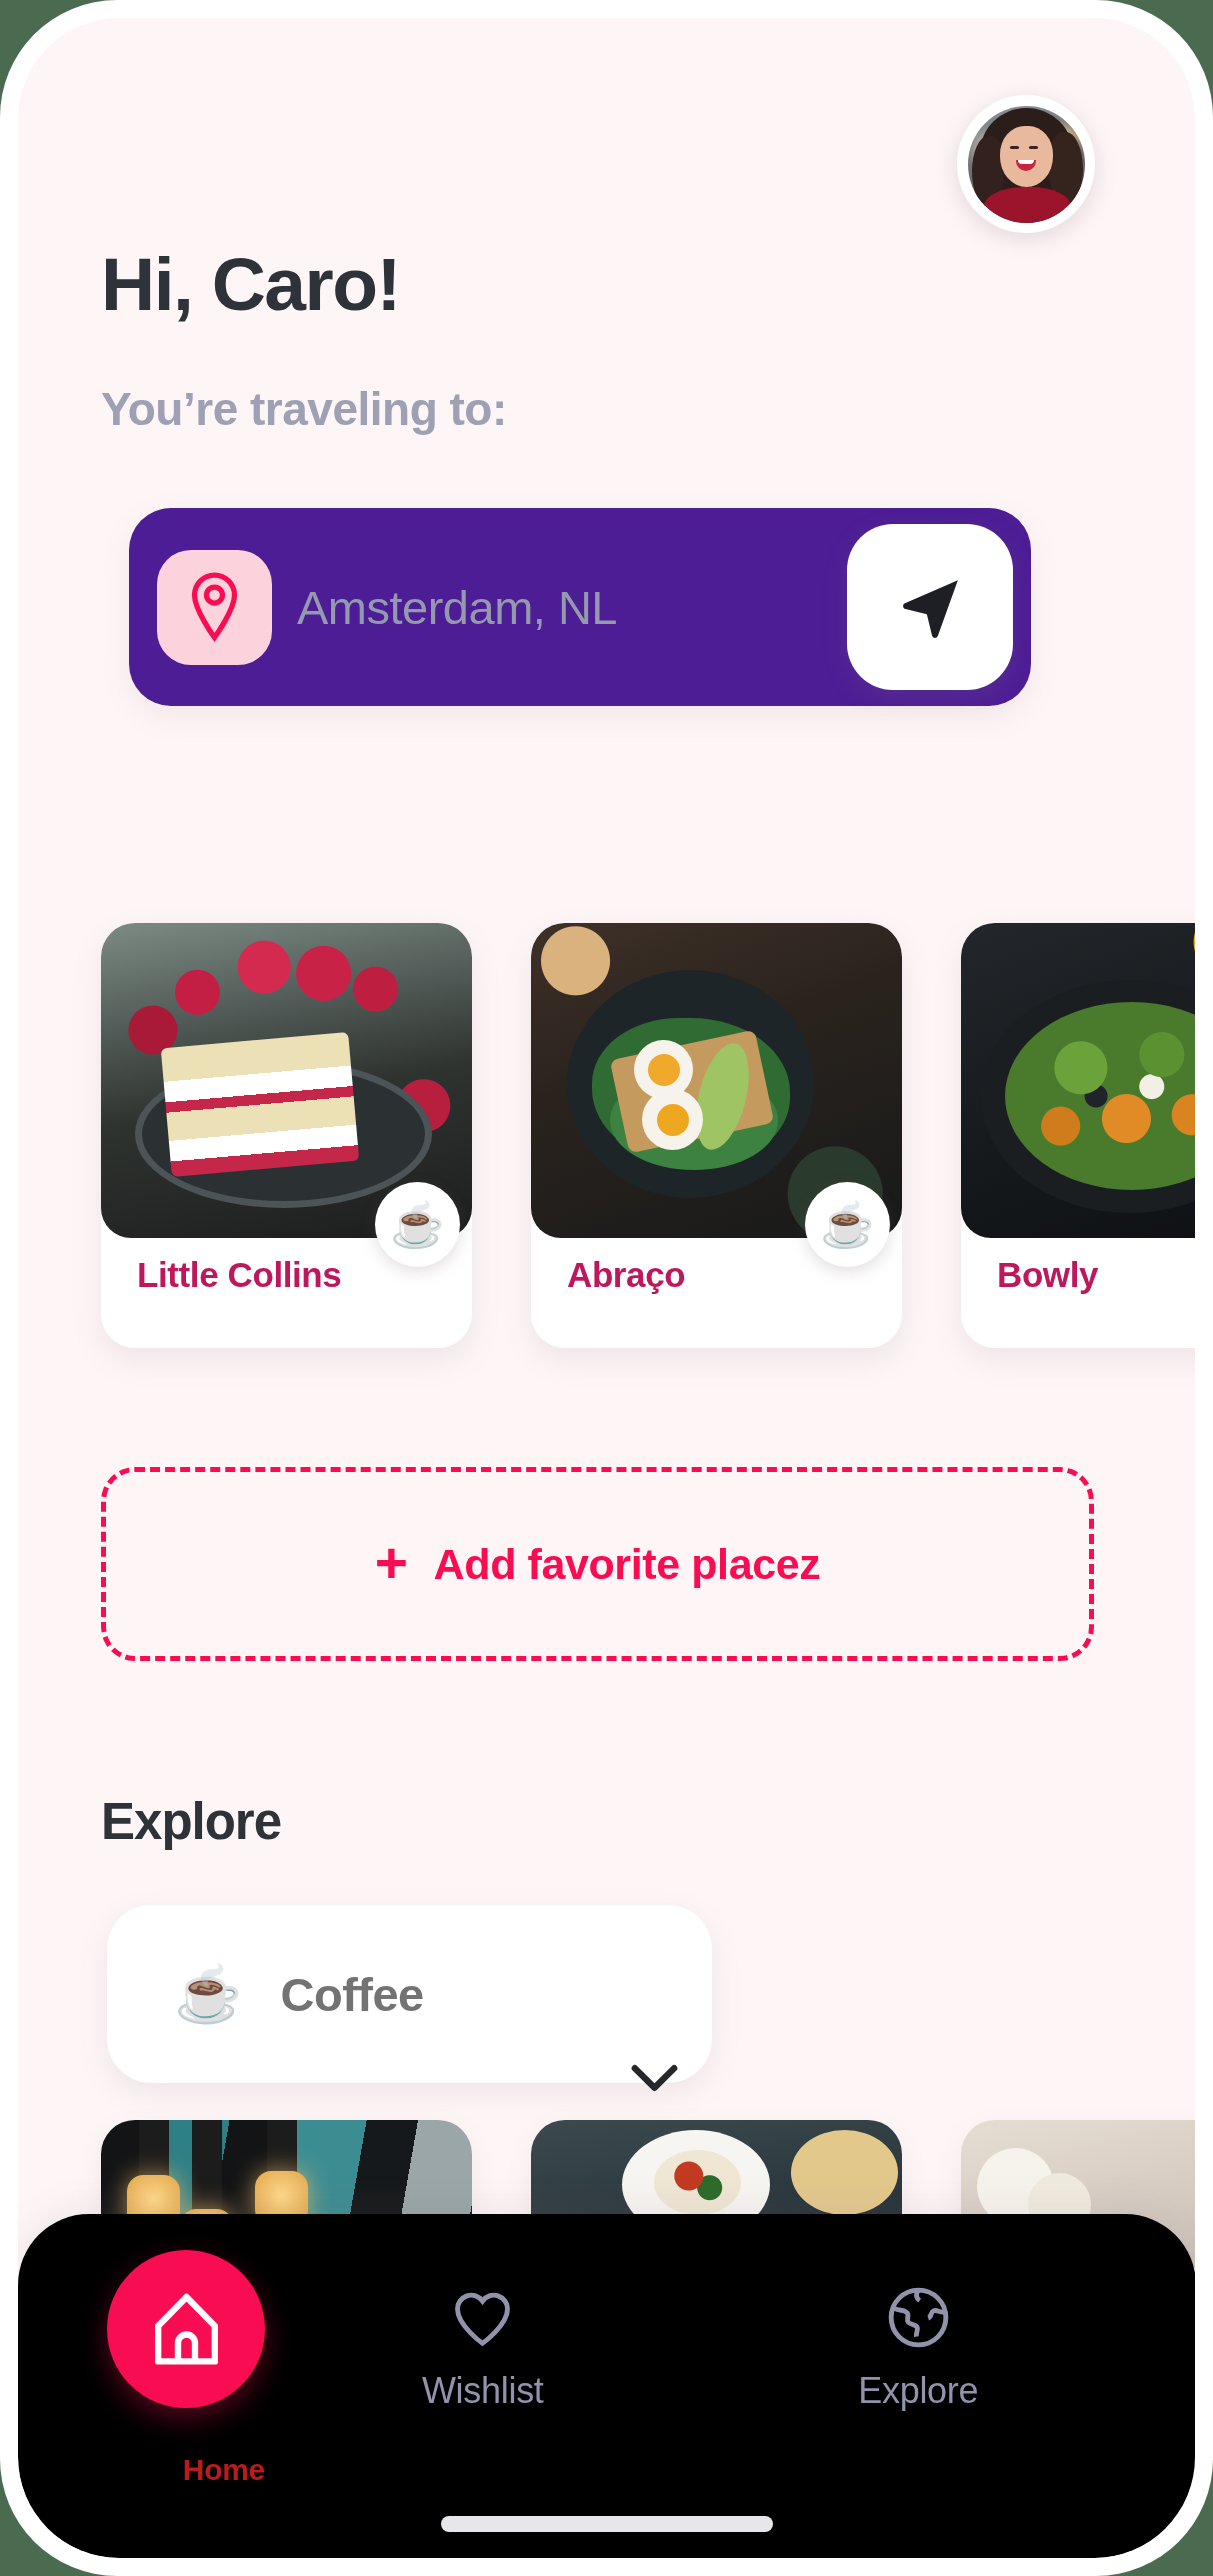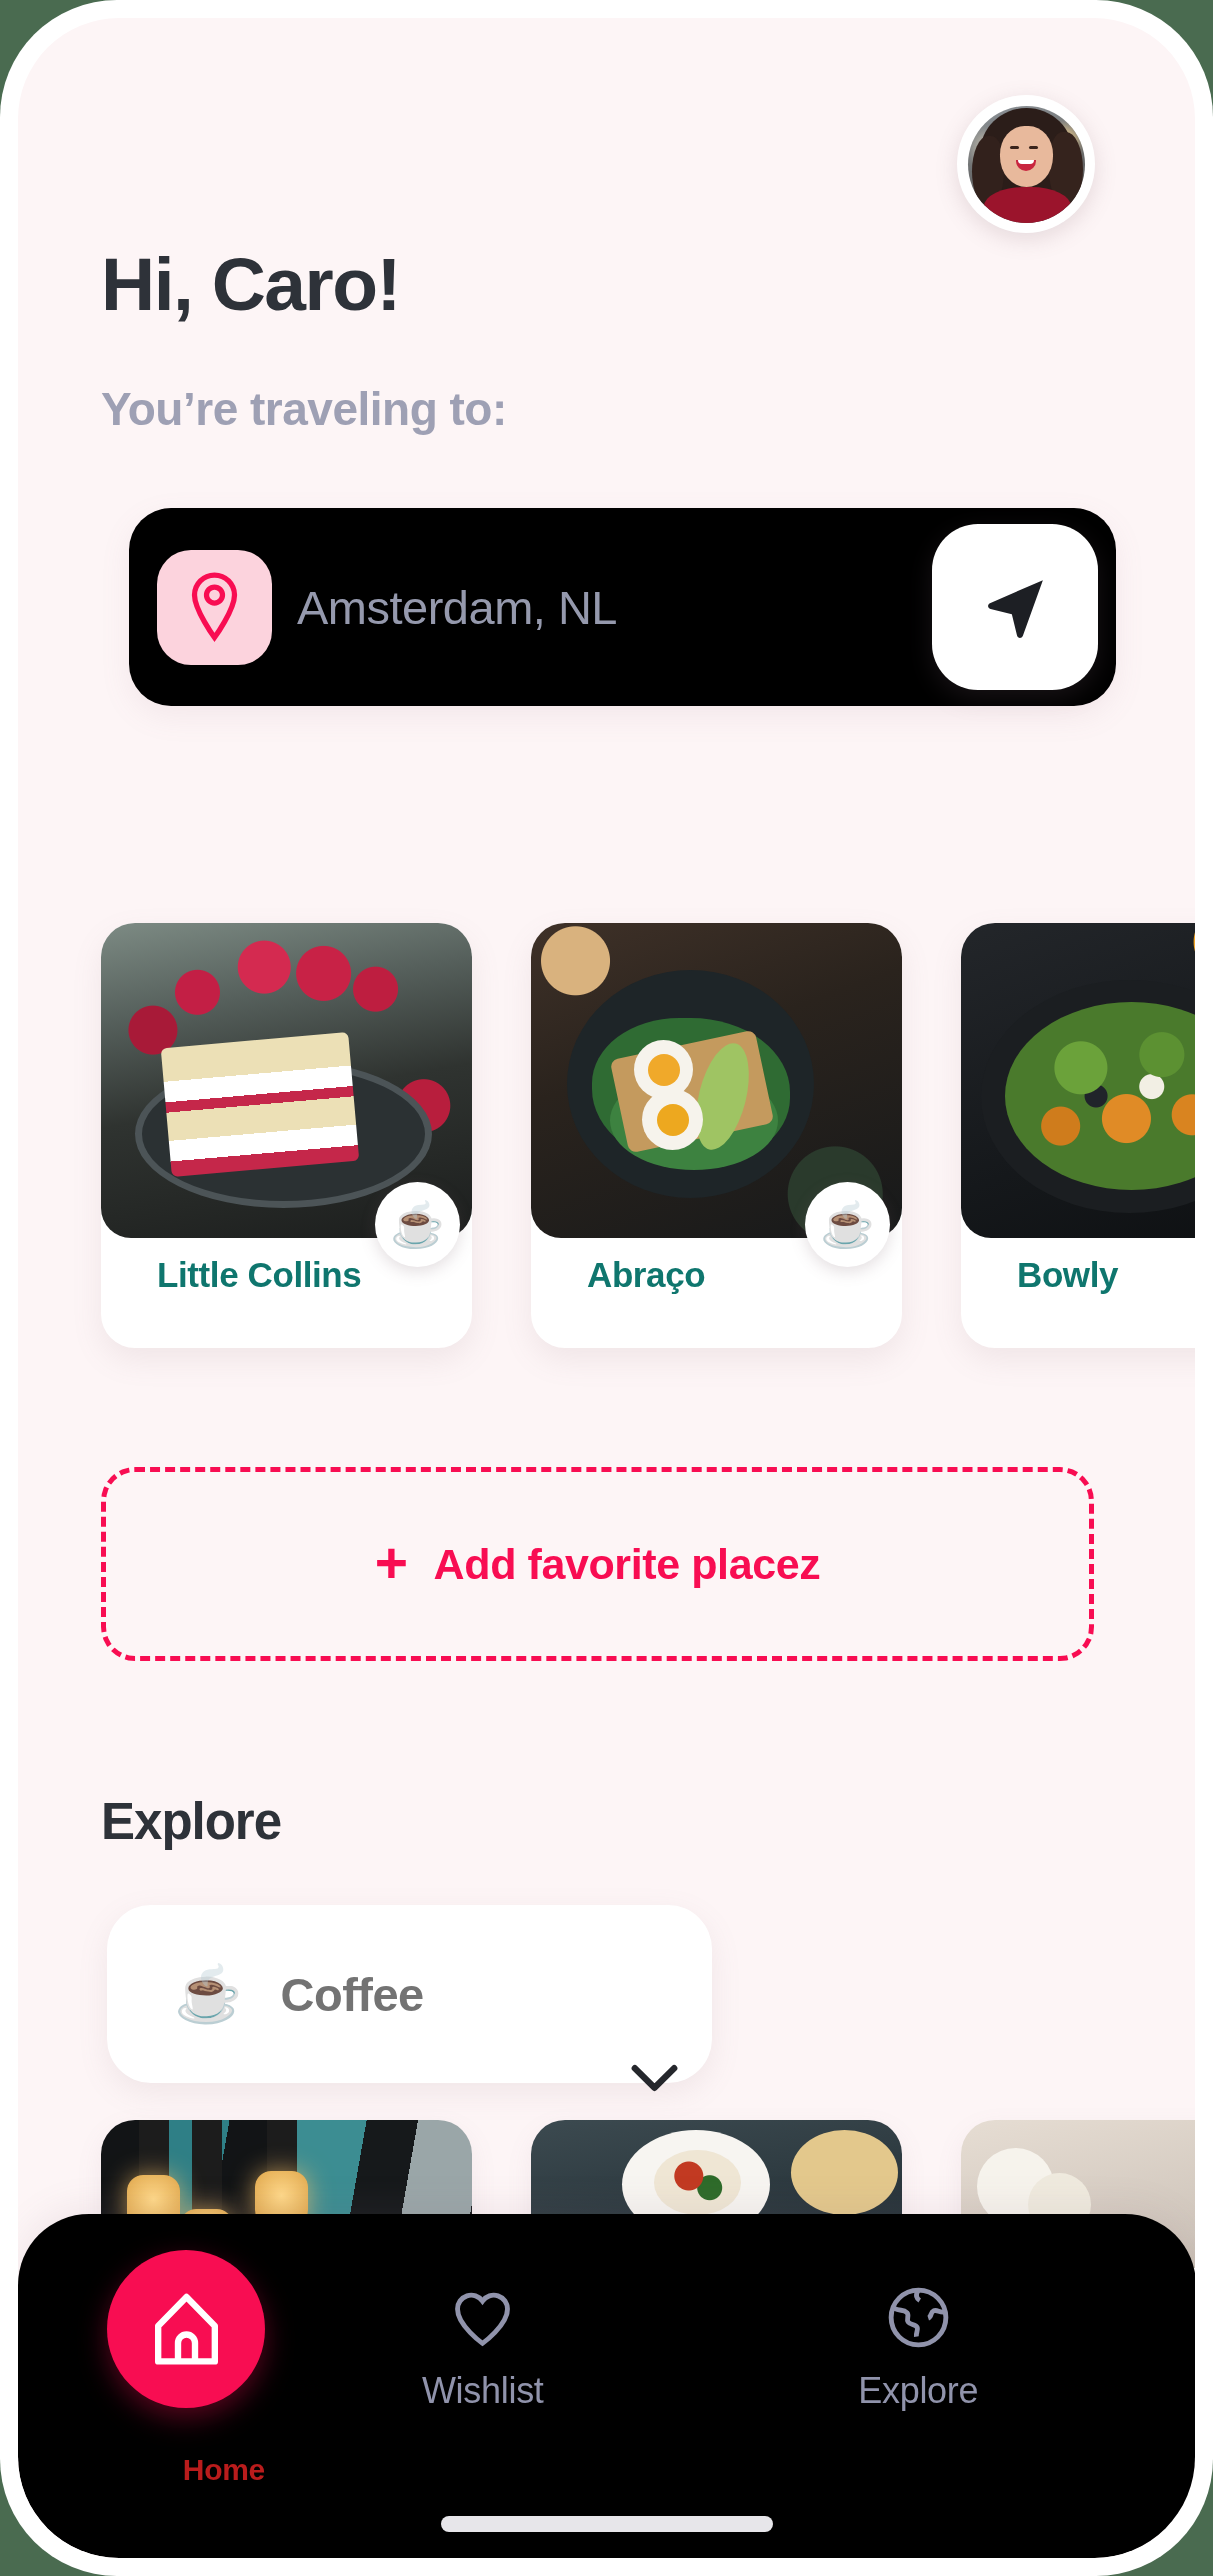--- a/index.html
+++ b/index.html
@@ -60,22 +60,22 @@
   }
   #subtitle{
     position:absolute; left:83px; top:364px;
     font-size:46px; font-weight:700; color:#9ea0b4;
     letter-spacing:-0.5px;
   }
 
   
   #location-field{
     position:absolute; left:111px; top:490px;
-    width:987px; height:198px;
-    background:#000000; border-radius:42px;
+    width:902px; height:198px;
+    background:#4c1d95; border-radius:42px;
     box-shadow:0 10px 30px rgba(155,120,135,.10);
   }
   #pin-chip{
     position:absolute; left:28px; top:42px;
     width:115px; height:115px; border-radius:34px;
     background:#fcd3dd;
     display:flex; align-items:center; justify-content:center;
   }
   #location-value{
     position:absolute; left:168px; top:0; height:198px;
@@ -111,22 +111,22 @@
     background:#ffffff; border-radius:34px;
     box-shadow:0 12px 30px rgba(150,120,135,.12);
     position:relative; overflow:hidden;
   }
   .place-card .thumb{
     position:absolute; left:0; top:0; width:371px; height:315px;
     border-radius:30px; overflow:hidden;
   }
   .place-card .pname{
     position:absolute; left:36px; top:332px;
-    font-size:35px; font-weight:700; color:#0f766e;
-    letter-spacing:-0.4px; white-space:nowrap;margin-left:20px;
+    font-size:35px; font-weight:700; color:#be185d;
+    letter-spacing:-0.4px; white-space:nowrap;
   }
   .place-card .badge{
     position:absolute; right:12px; top:259px;
     width:85px; height:85px; border-radius:50%;
     background:#ffffff;
     box-shadow:0 5px 16px rgba(120,95,105,.20);
     display:flex; align-items:center; justify-content:center;
     font-size:44px; line-height:1;
   }
 

